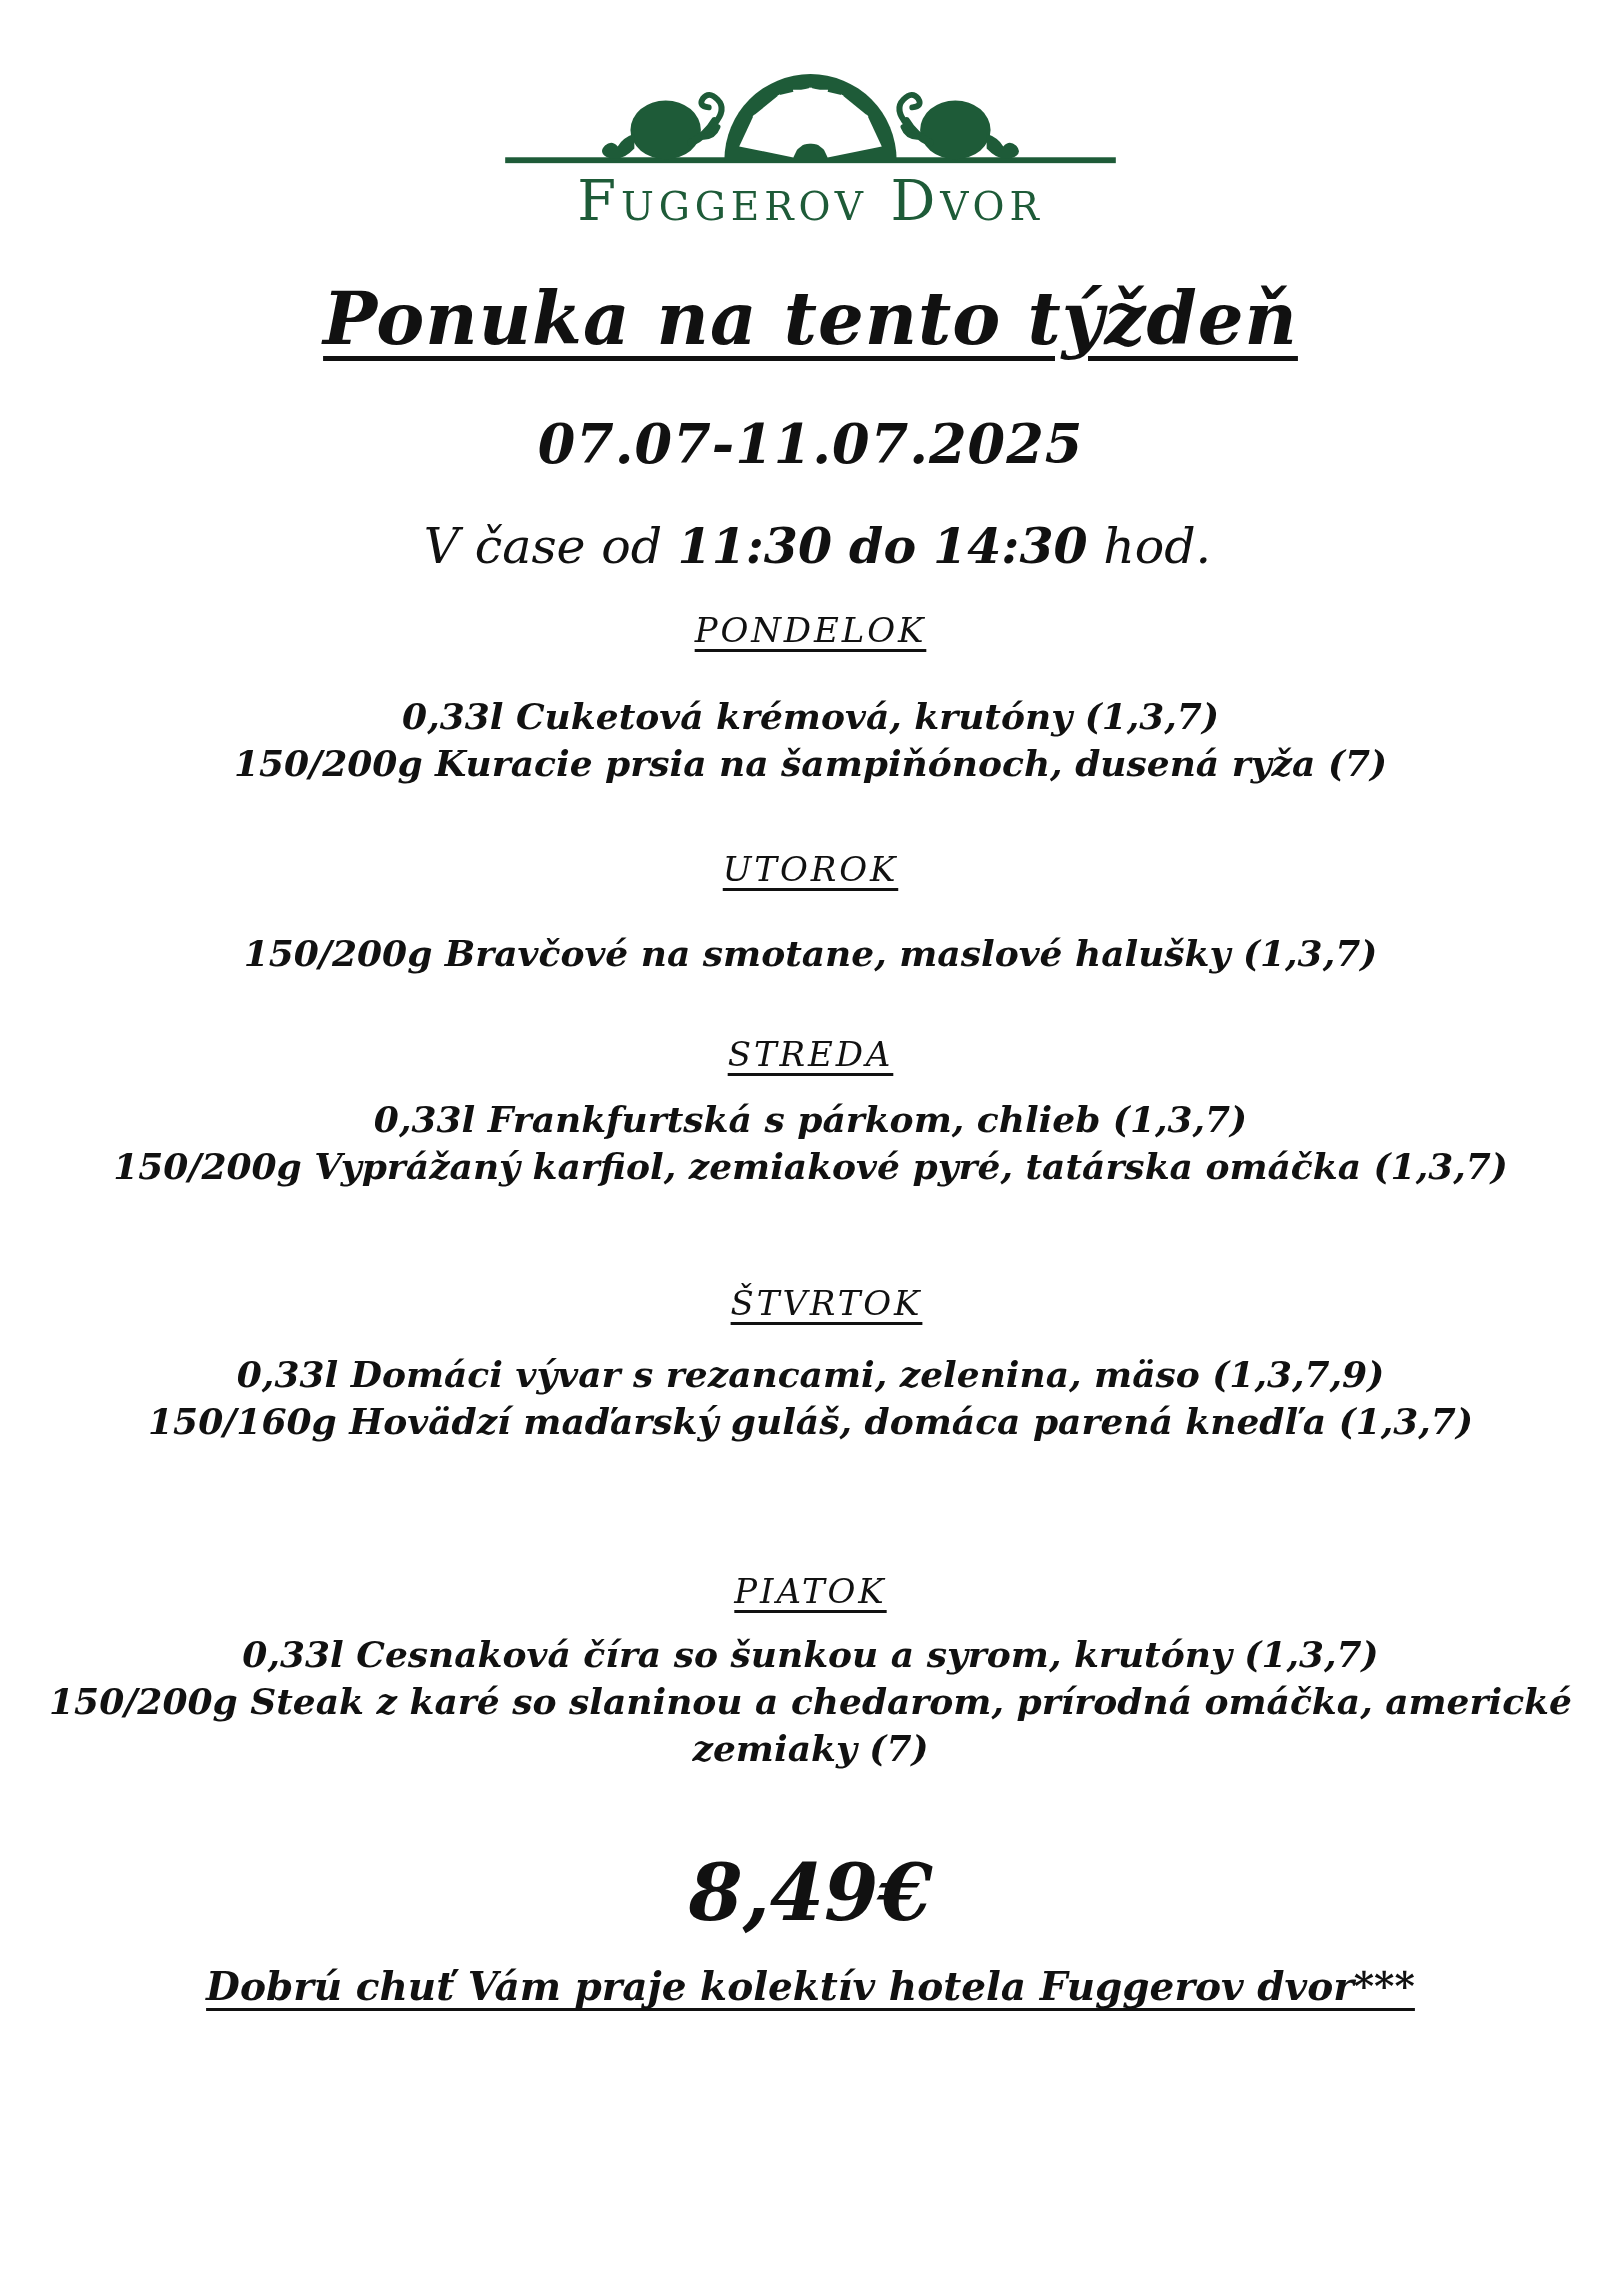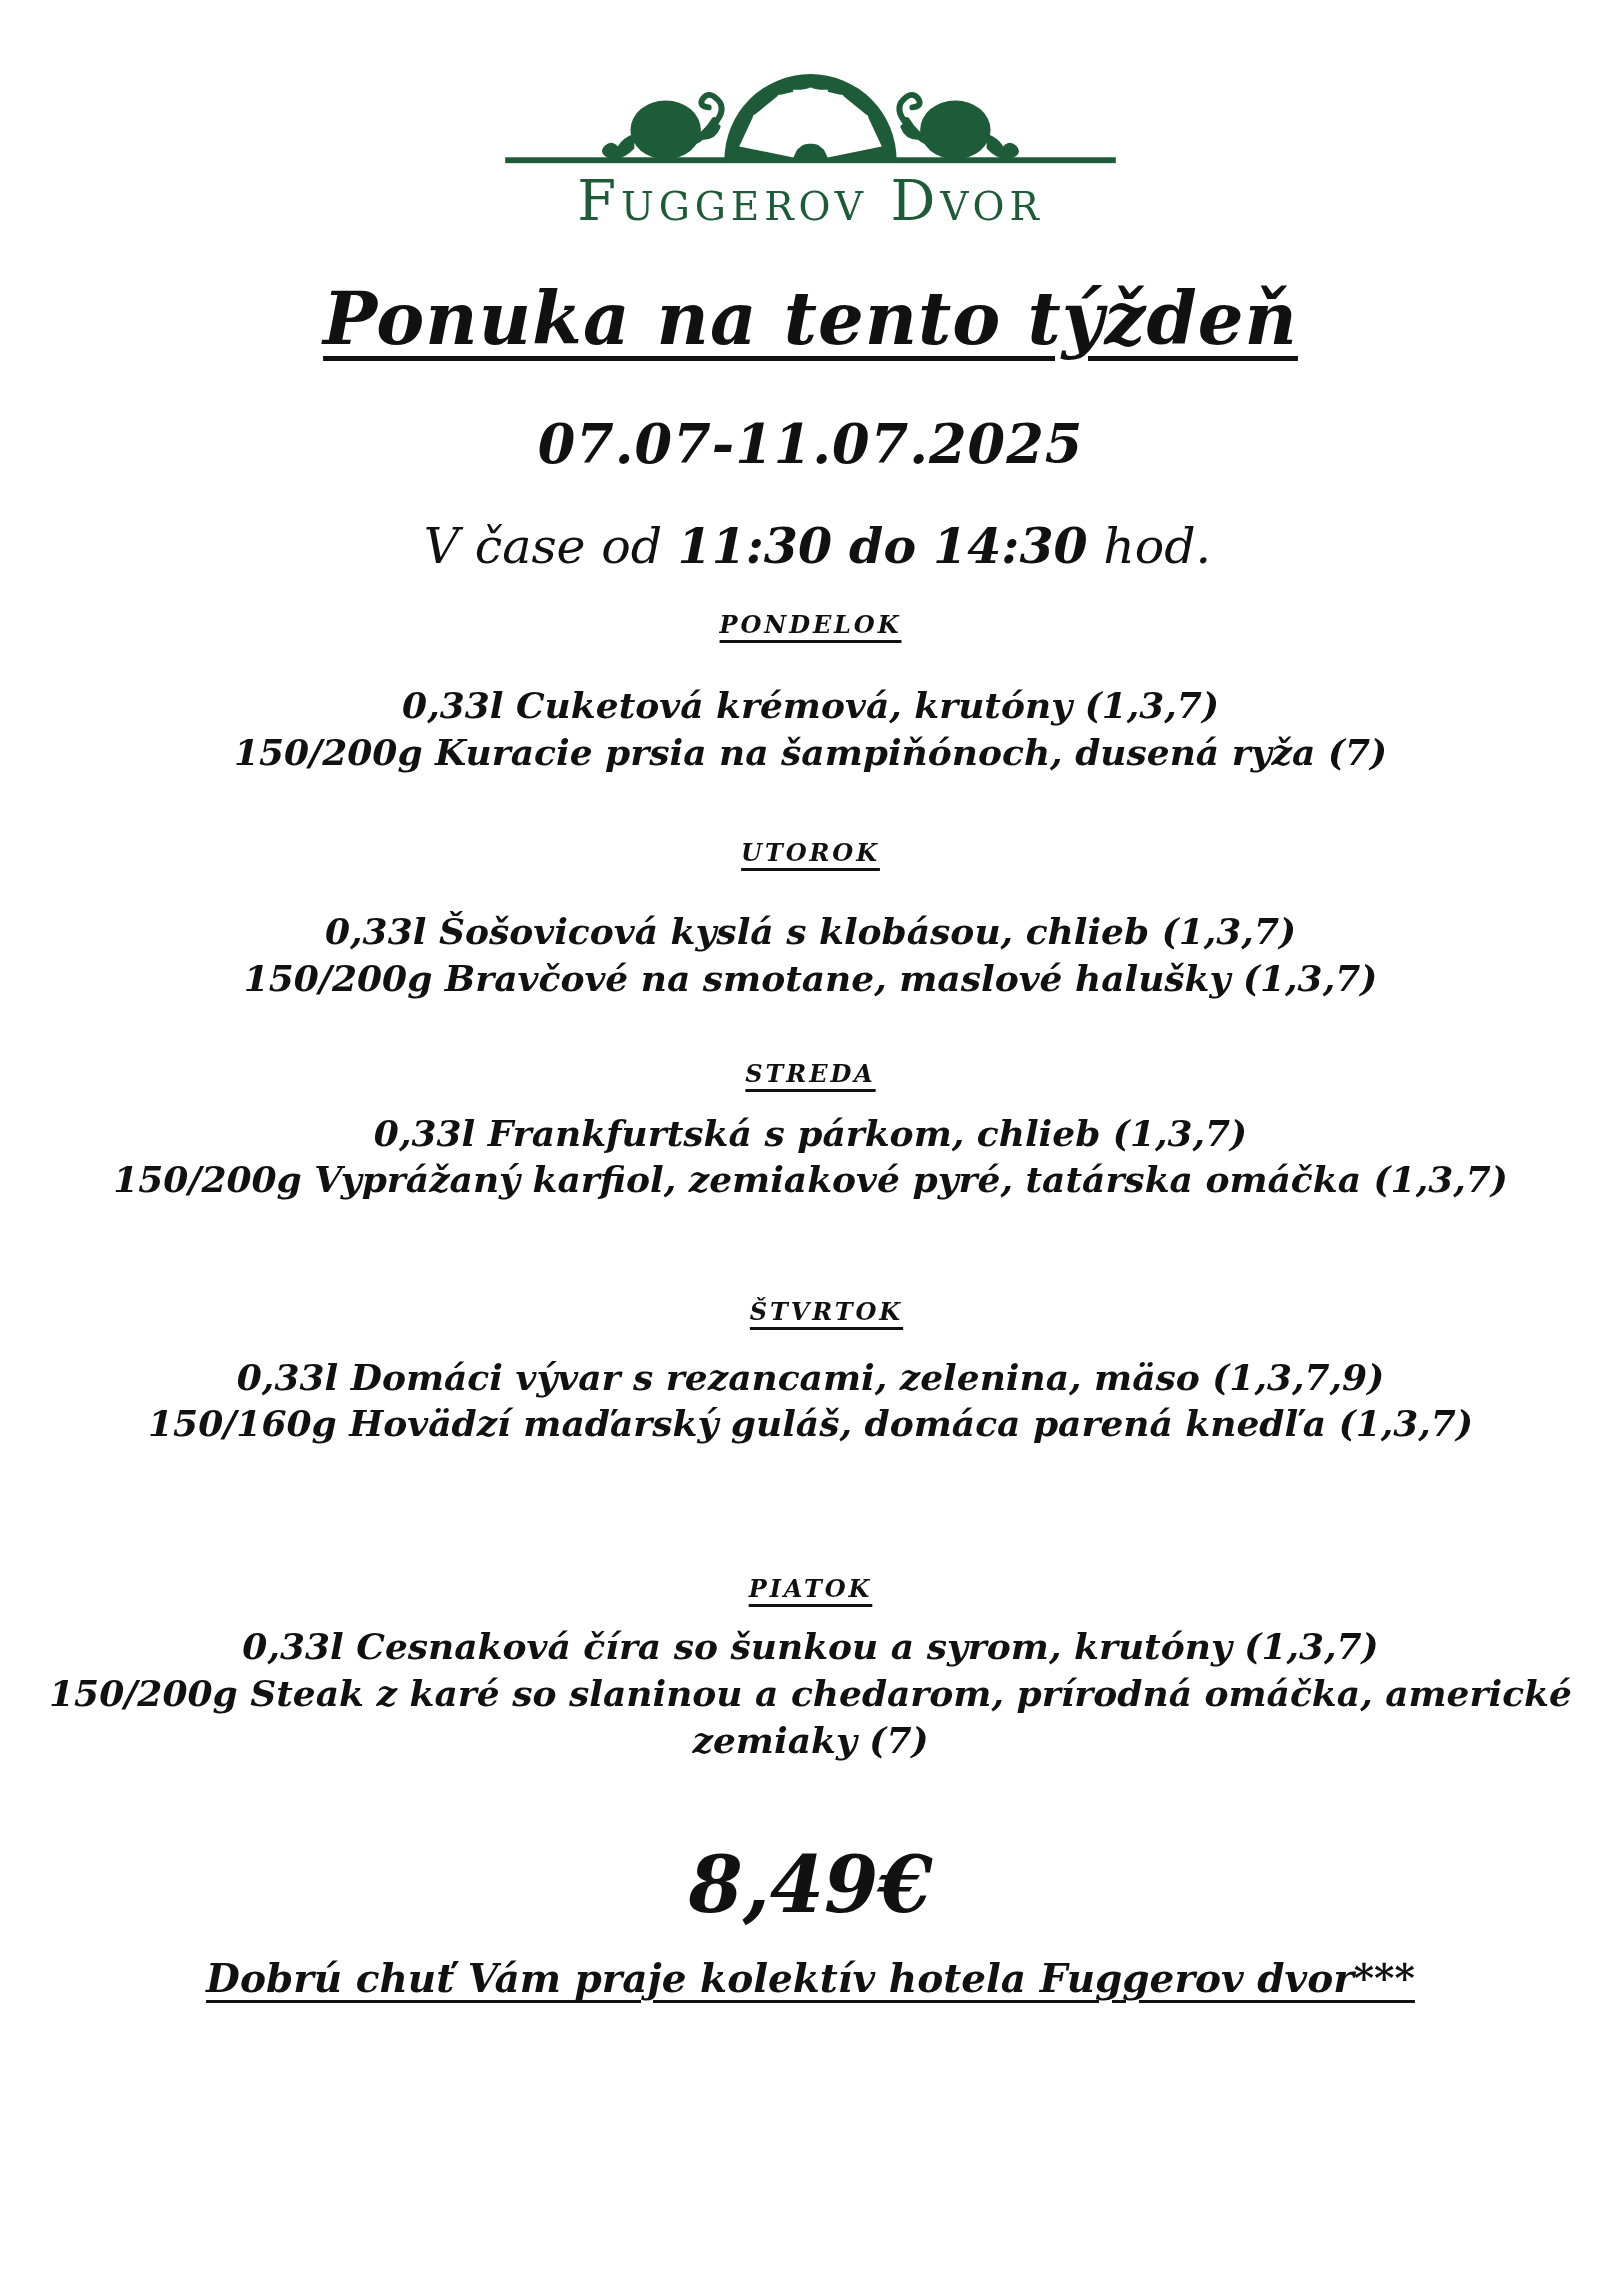--- a/index.html
+++ b/index.html
@@ -57,23 +57,23 @@
   }
   .time-line {
     margin-top: 41px;
     font-size: 49px;
     font-style: italic;
     padding-left: 14px;
   }
   .time-line .strong { font-weight: bold; }
   
   .day-heading {
-    font-size: 24px;
+    font-size: 34px;
     font-style: italic;
-    font-weight: bold;
+    font-weight: normal;
     letter-spacing: 2.9px;
     text-decoration: underline;
     text-decoration-thickness: 2.9px;
     text-underline-offset: 6.9px;
   }
   .items {
     font-size: 36px;
     font-style: italic;
     font-weight: bold;
     line-height: 1.3;
@@ -148,21 +148,20 @@
   <div class="time-line"><span>V čase od </span><span class="strong">11:30 do 14:30</span><span> hod.</span></div>
 
   <div class="day-heading mt-pon">PONDELOK</div>
   <div class="items mi-pon">
     <div>0,33l Cuketová krémová, krutóny (1,3,7)</div>
     <div>150/200g Kuracie prsia na šampiňónoch, dusená ryža (7)</div>
   </div>
 
   <div class="day-heading mt-uto">UTOROK</div>
   <div class="items mi-uto">
-    <div>0,33l Šošovicová kyslá s klobásou, chlieb (1,3,7)</div>
     <div>150/200g Bravčové na smotane, maslové halušky (1,3,7)</div>
   </div>
 
   <div class="day-heading mt-str">STREDA</div>
   <div class="items mi-str">
     <div>0,33l Frankfurtská s párkom, chlieb (1,3,7)</div>
     <div>150/200g Vyprážaný karfiol, zemiakové pyré, tatárska omáčka (1,3,7)</div>
   </div>
 
   <div class="day-heading mt-stv">ŠTVRTOK</div>

